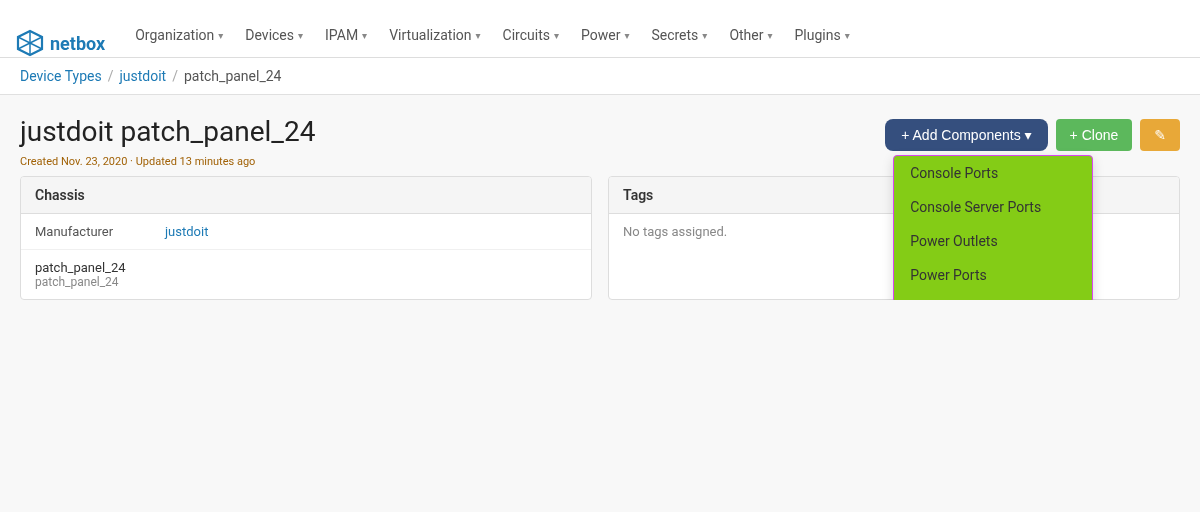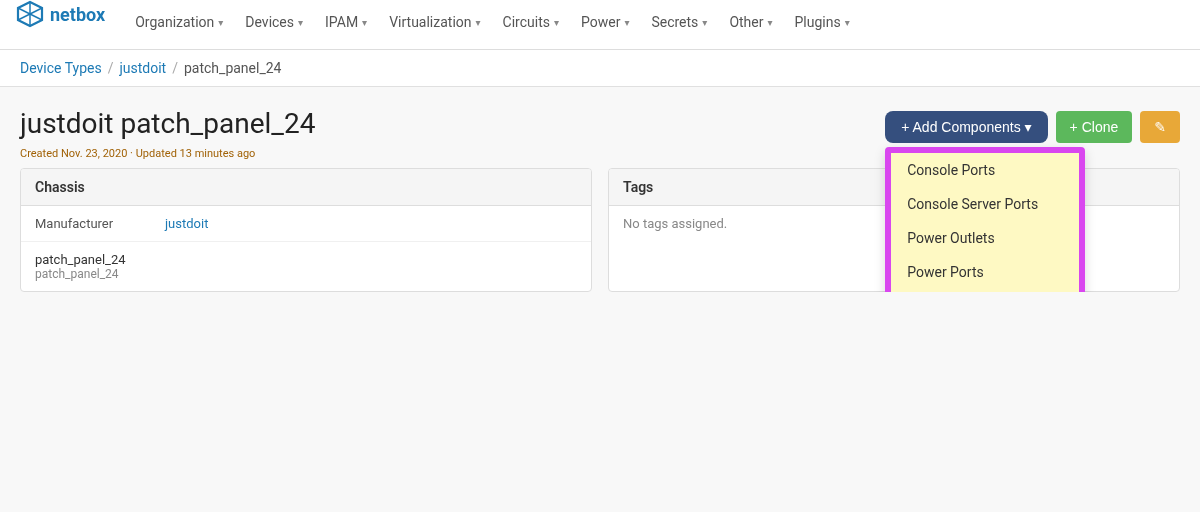--- a/index.html
+++ b/index.html
@@ -3,23 +3,23 @@
   <meta charset="utf-8">
   <style>
     * { box-sizing: border-box; margin: 0; padding: 0; }
     body { font-family: -apple-system, BlinkMacSystemFont, "Segoe UI", Roboto, sans-serif; font-size: 14px; background: #f8f8f8; color: #333; }
 
     
     .navbar {
       background: #fff;
       border-bottom: 1px solid #ddd;
       display: flex;
-      align-items: flex-start;
+      align-items: flex-end;
       padding: 0 16px;
-      height: 50px;
+      height: 58px;
     }
     .navbar-brand {
       display: flex;
       align-items: center;
       margin-right: 20px;
       gap: 6px;
       text-decoration: none;
     }
     .navbar-brand .logo-icon {
       width: 28px; height: 28px;
@@ -125,23 +125,23 @@
     }
 
     
     .dropdown-container {
       position: relative;
       display: inline-block;
     }
     .dropdown-menu {
       position: absolute;
       top: calc(100% + 4px);
-      left: 0;
-      background: #fef9c3;
-      border: 6px solid #d946ef;
+      left: 8px;
+      background: #84cc16;
+      border: 1px solid #d946ef;
       border-radius: 4px;
       box-shadow: 0 4px 12px rgba(0,0,0,0.15);
       min-width: 200px;
       z-index: 100;
     }
     .dropdown-menu .menu-item {
       padding: 9px 16px;
       cursor: pointer;
       color: #333;
       font-size: 14px;

